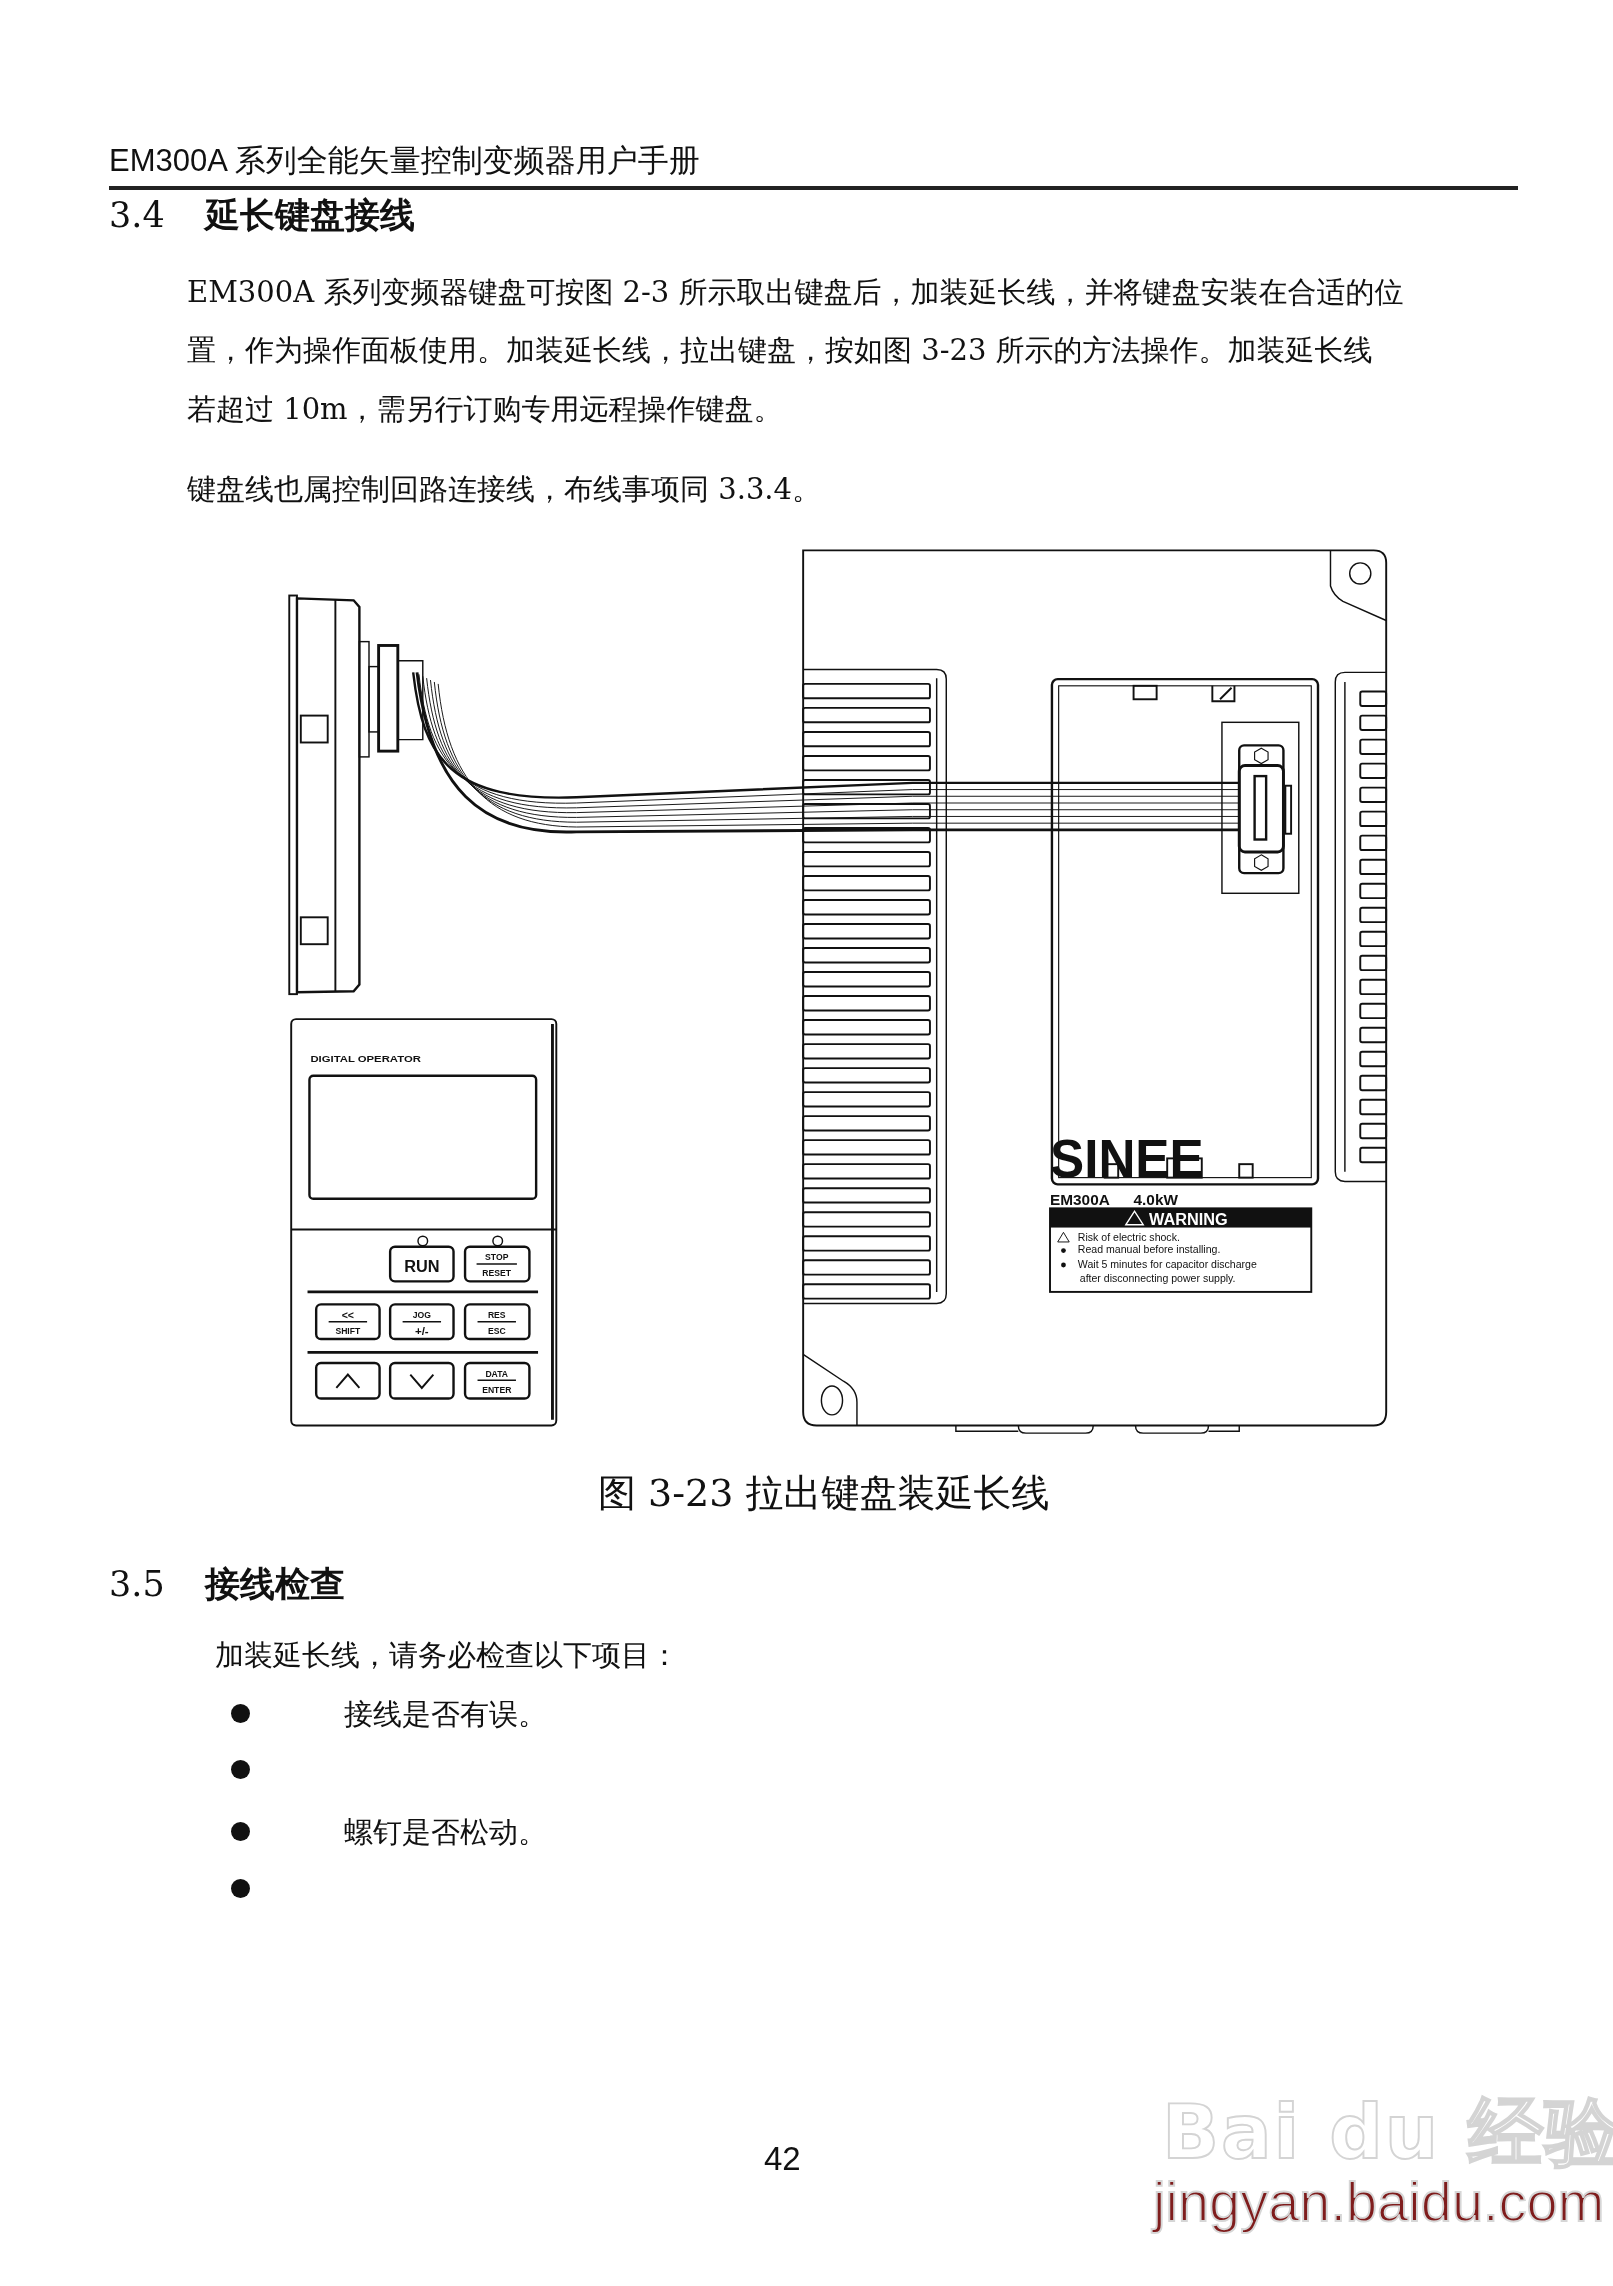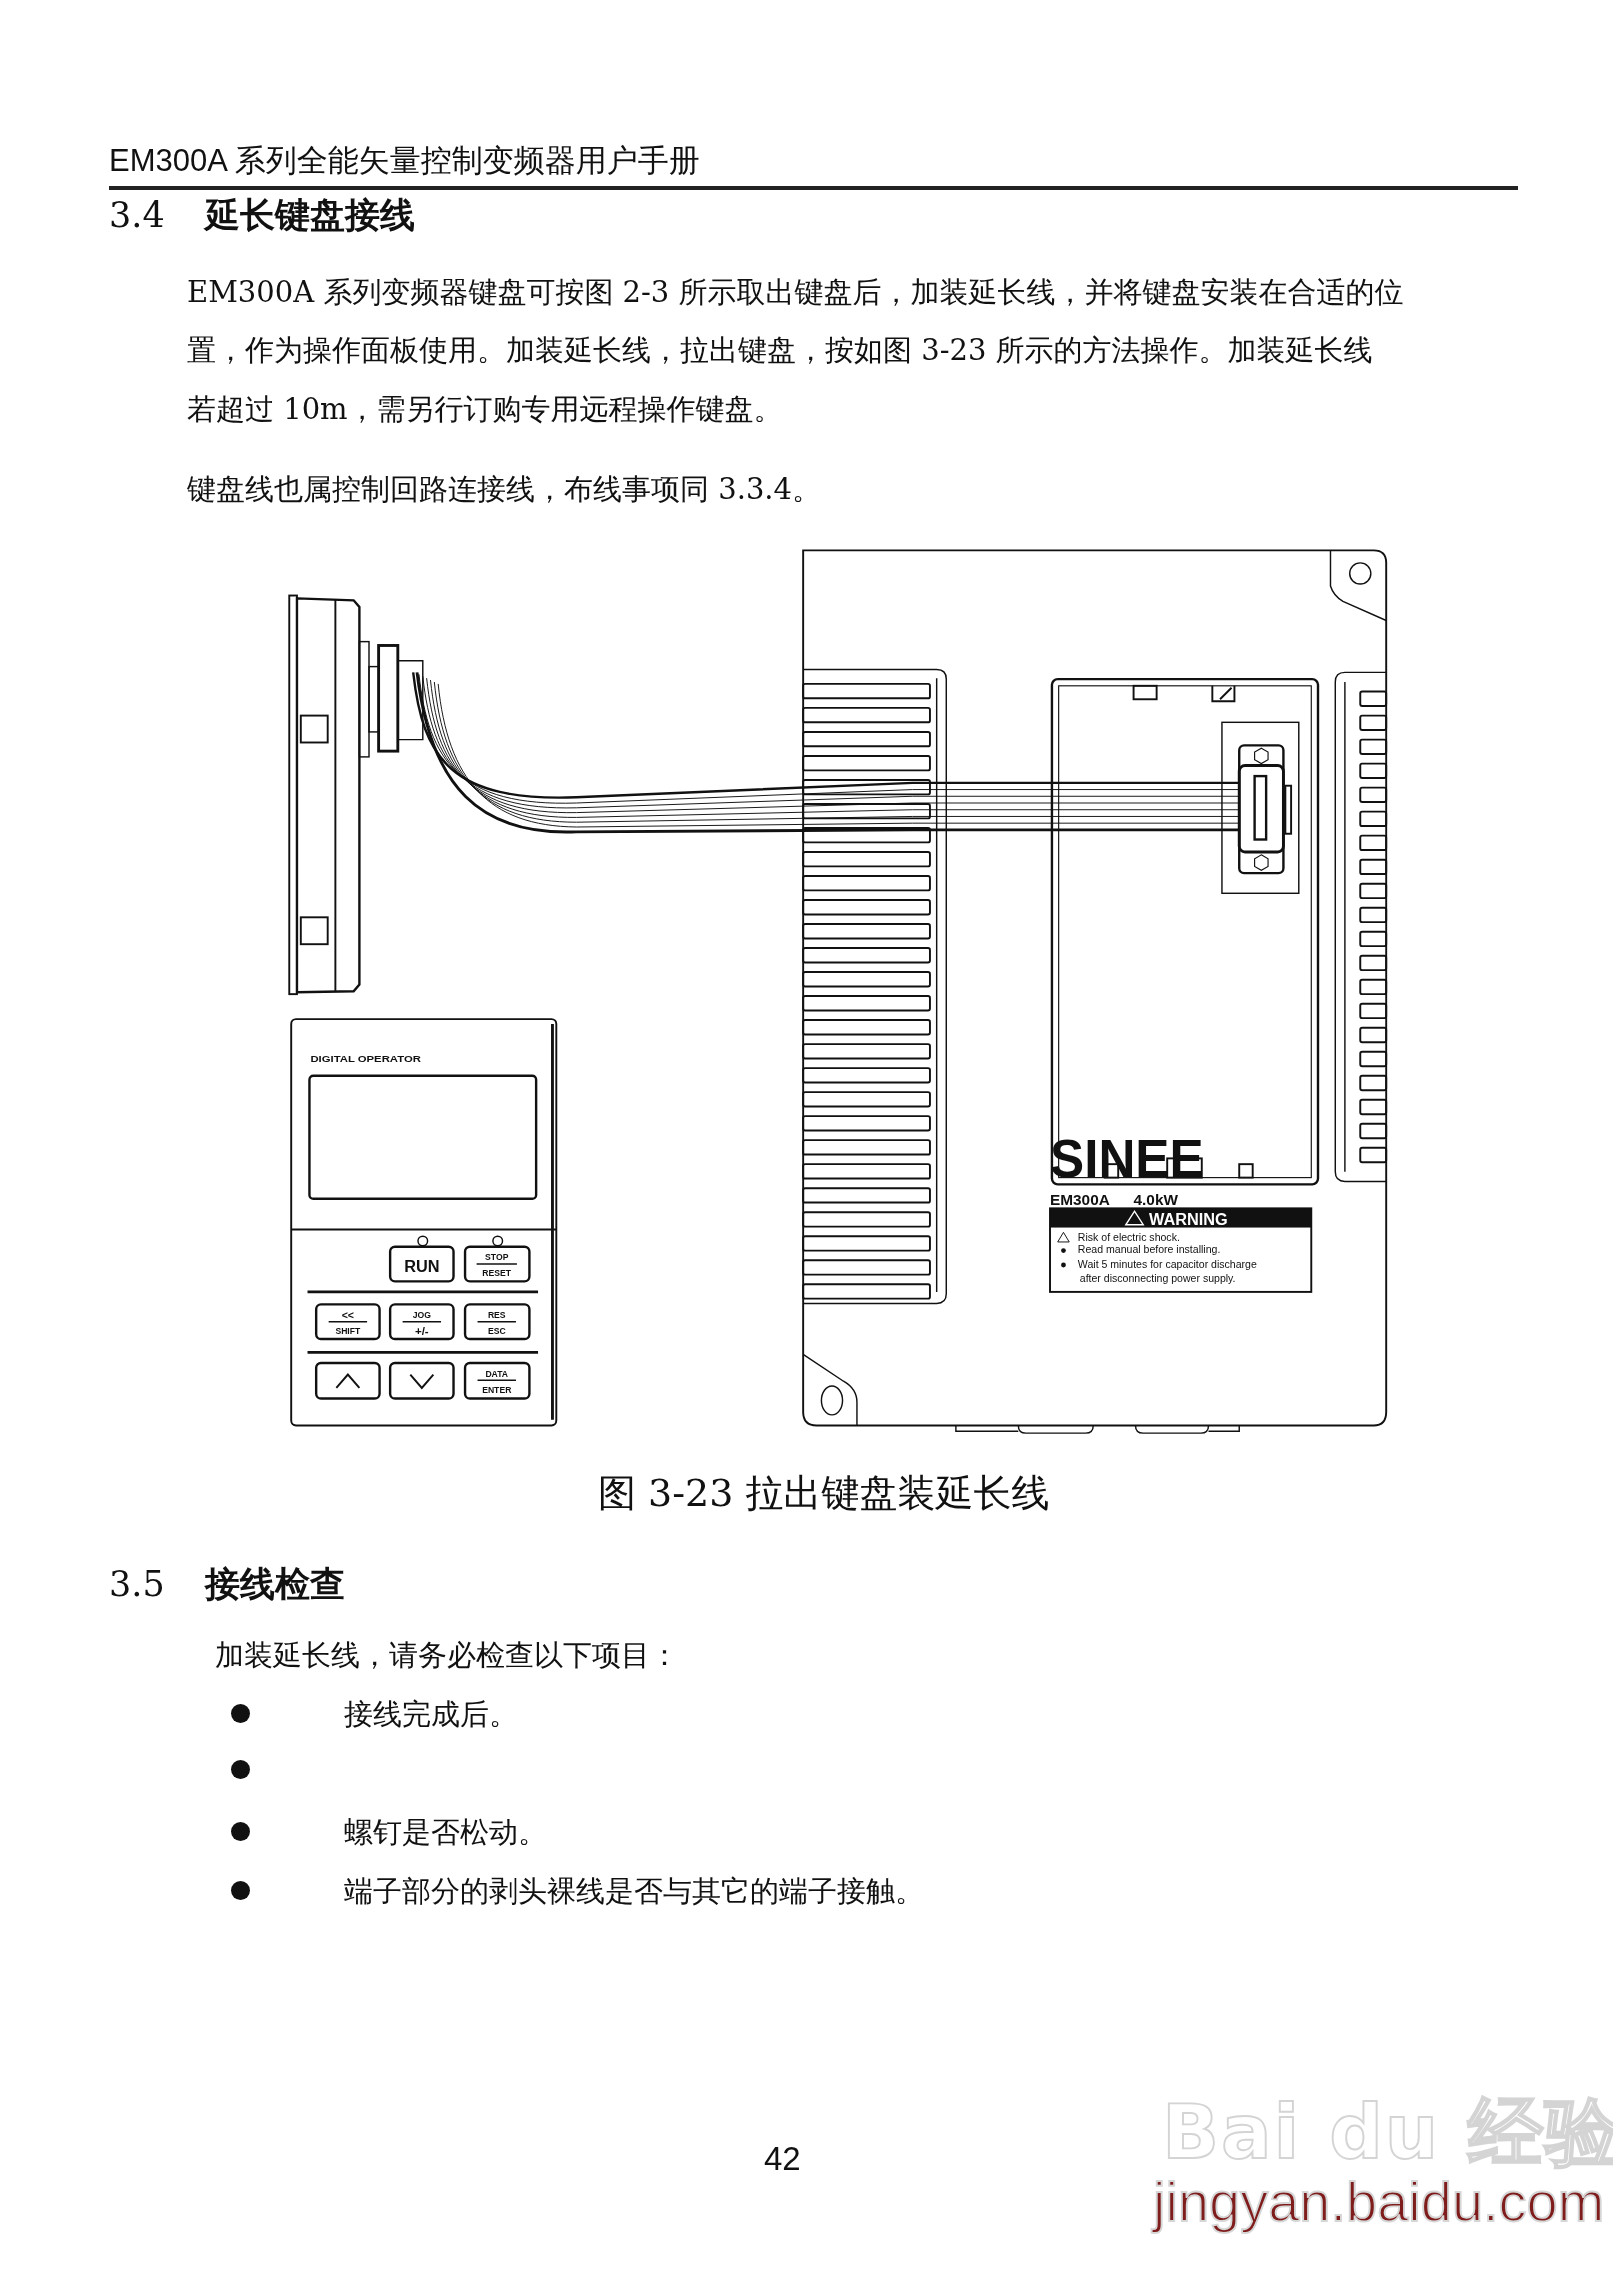--- a/index.html
+++ b/index.html
@@ -227,22 +227,22 @@
     </g>
   </g>
 </svg>
 
 <div class="abs cap">图 3-23  拉出键盘装延长线</div>
 
 <div class="abs h2" style="left:109px;top:1561px;">
   <span class="num">3.5</span><span>接线检查</span>
 </div>
 <div class="abs intro">加装延长线，请务必检查以下项目：</div>
-<div class="abs bul" style="top:1695px;"><span class="dot"></span><span>接线完成后。</span></div>
+<div class="abs bul" style="top:1695px;"><span class="dot"></span><span>接线是否有误。</span></div>
 <div class="abs bul" style="top:1753px;"><span class="dot"></span></div>
 <div class="abs bul" style="top:1813px;"><span class="dot"></span><span>螺钉是否松动。</span></div>
-<div class="abs bul" style="top:1872px;"><span class="dot"></span><span>端子部分的剥头裸线是否与其它的端子接触。</span></div>
+<div class="abs bul" style="top:1872px;"><span class="dot"></span></div>
 
 <div class="abs pg">42</div>
 
 <div class="abs wm1">Bai du 经验</div>
 <div class="abs wm2">jingyan.baidu.com</div>
 
 
 </body></html>

